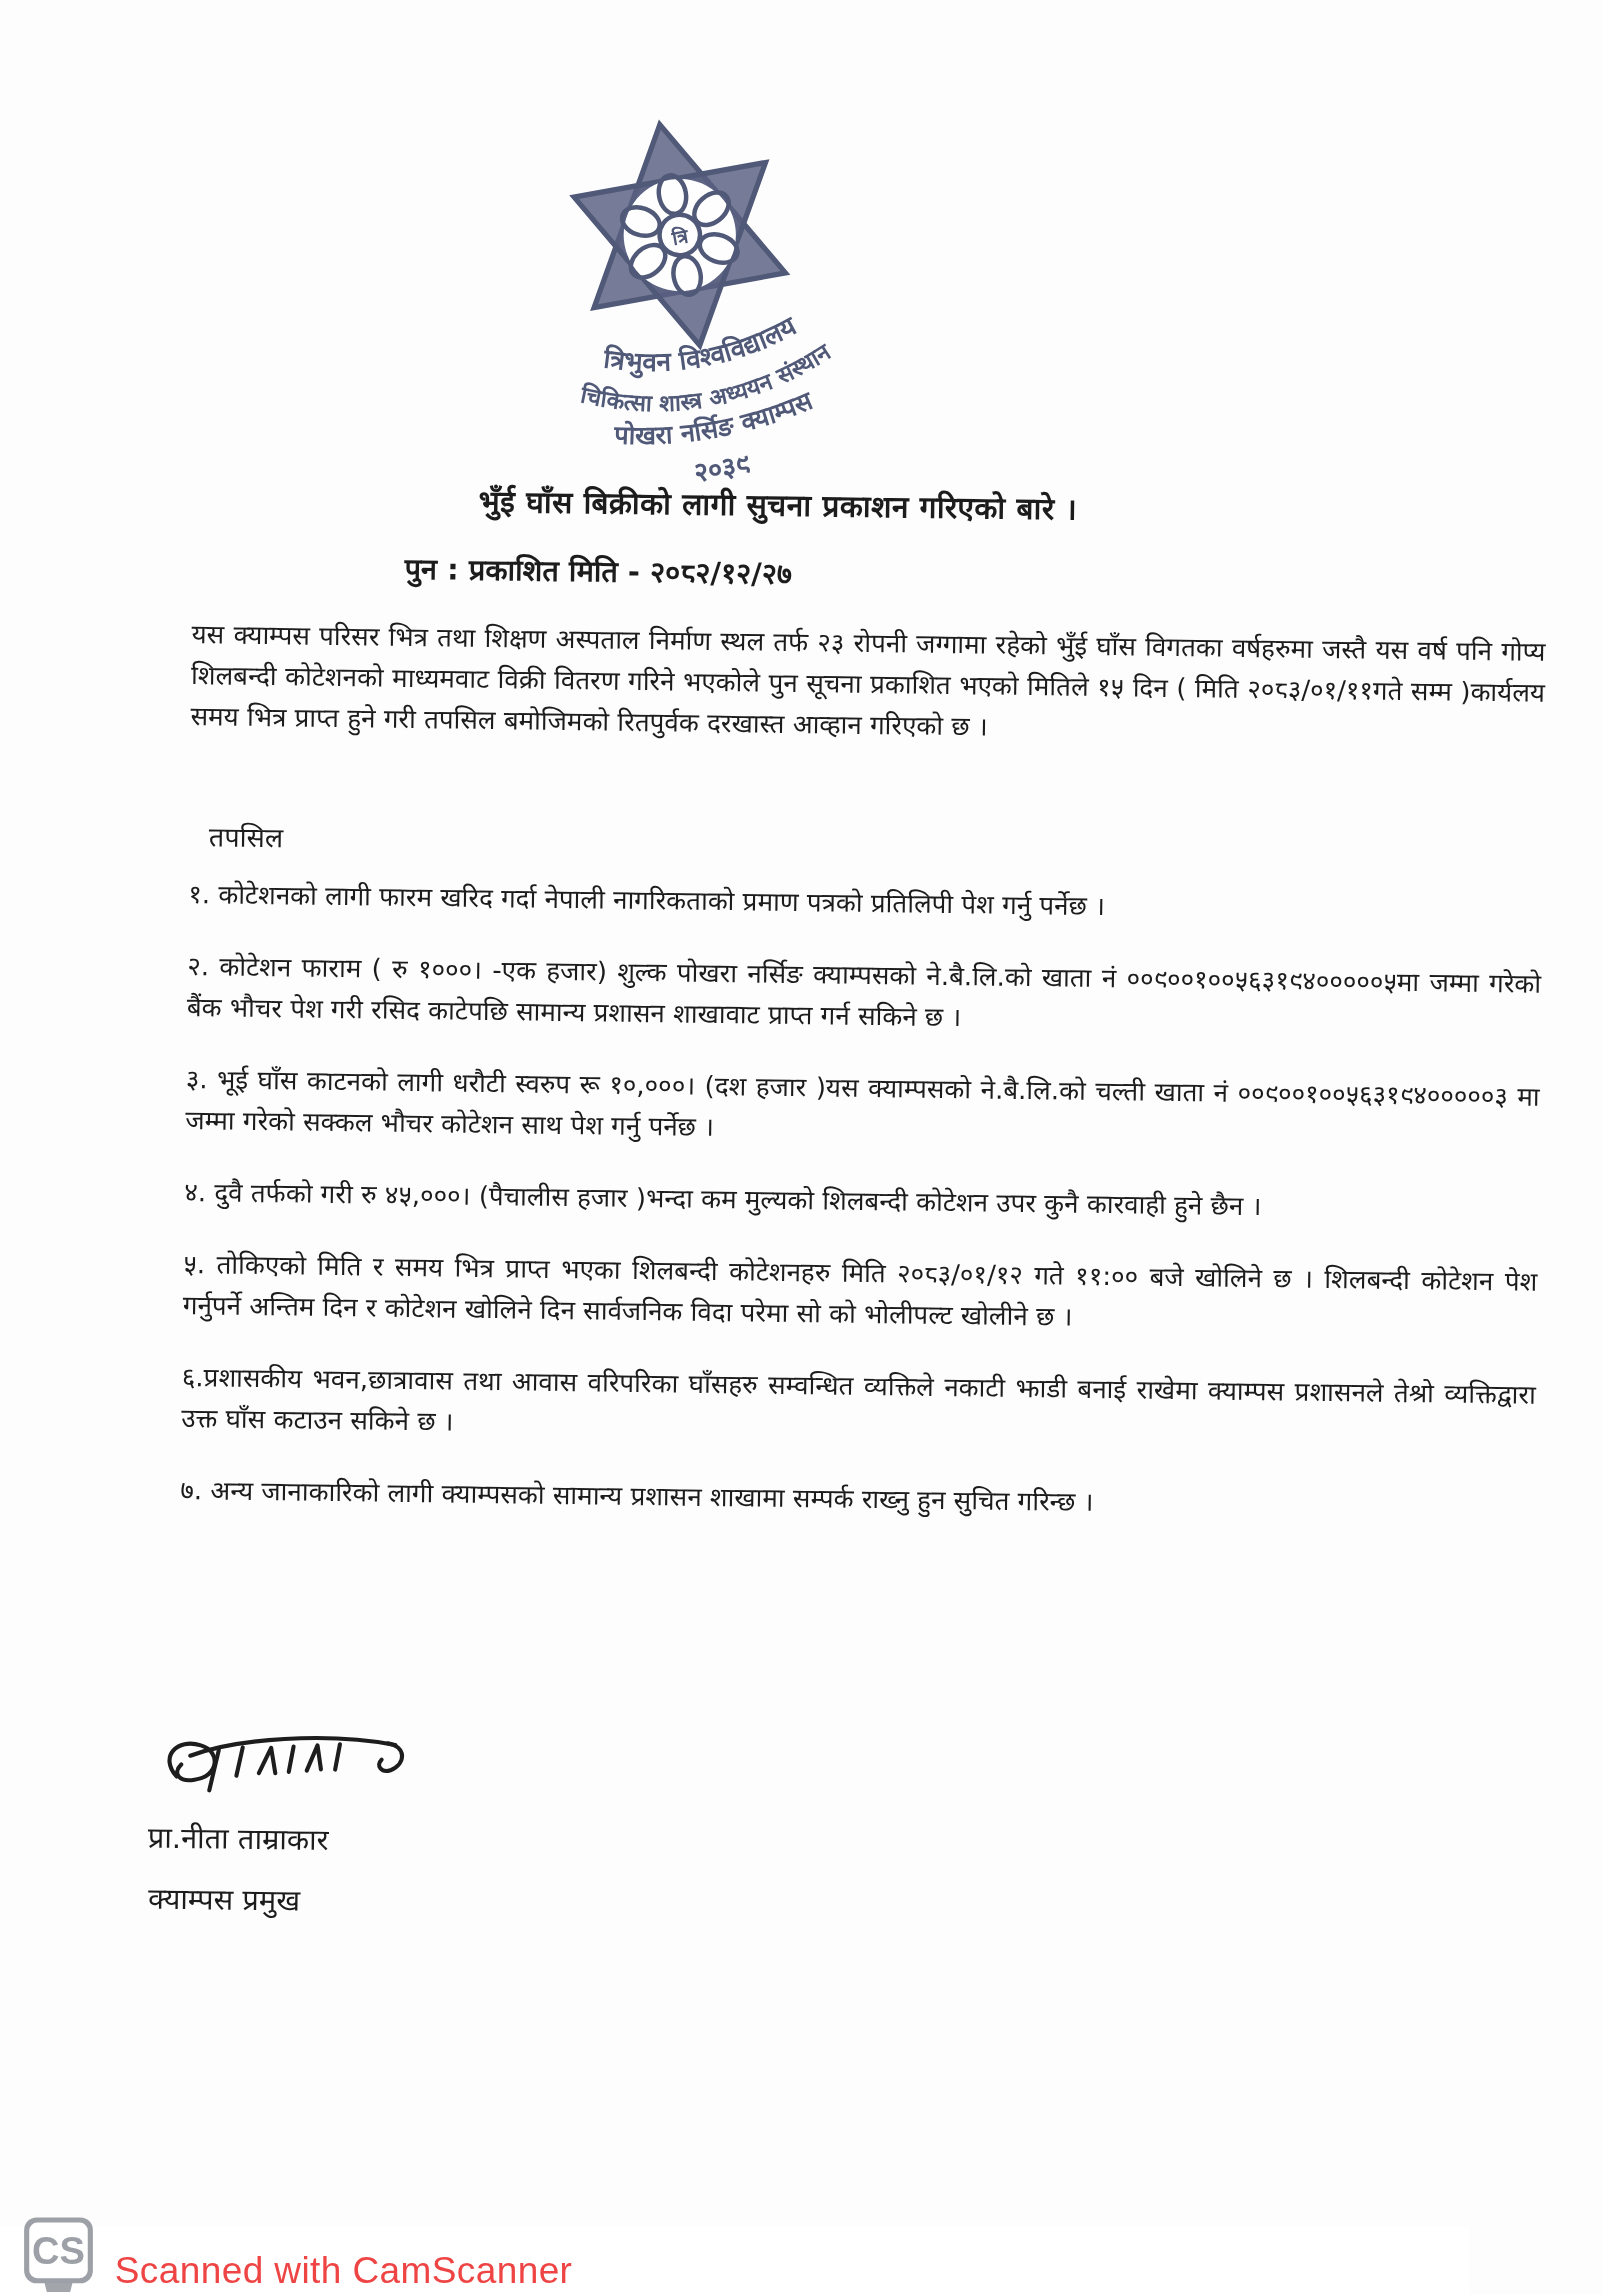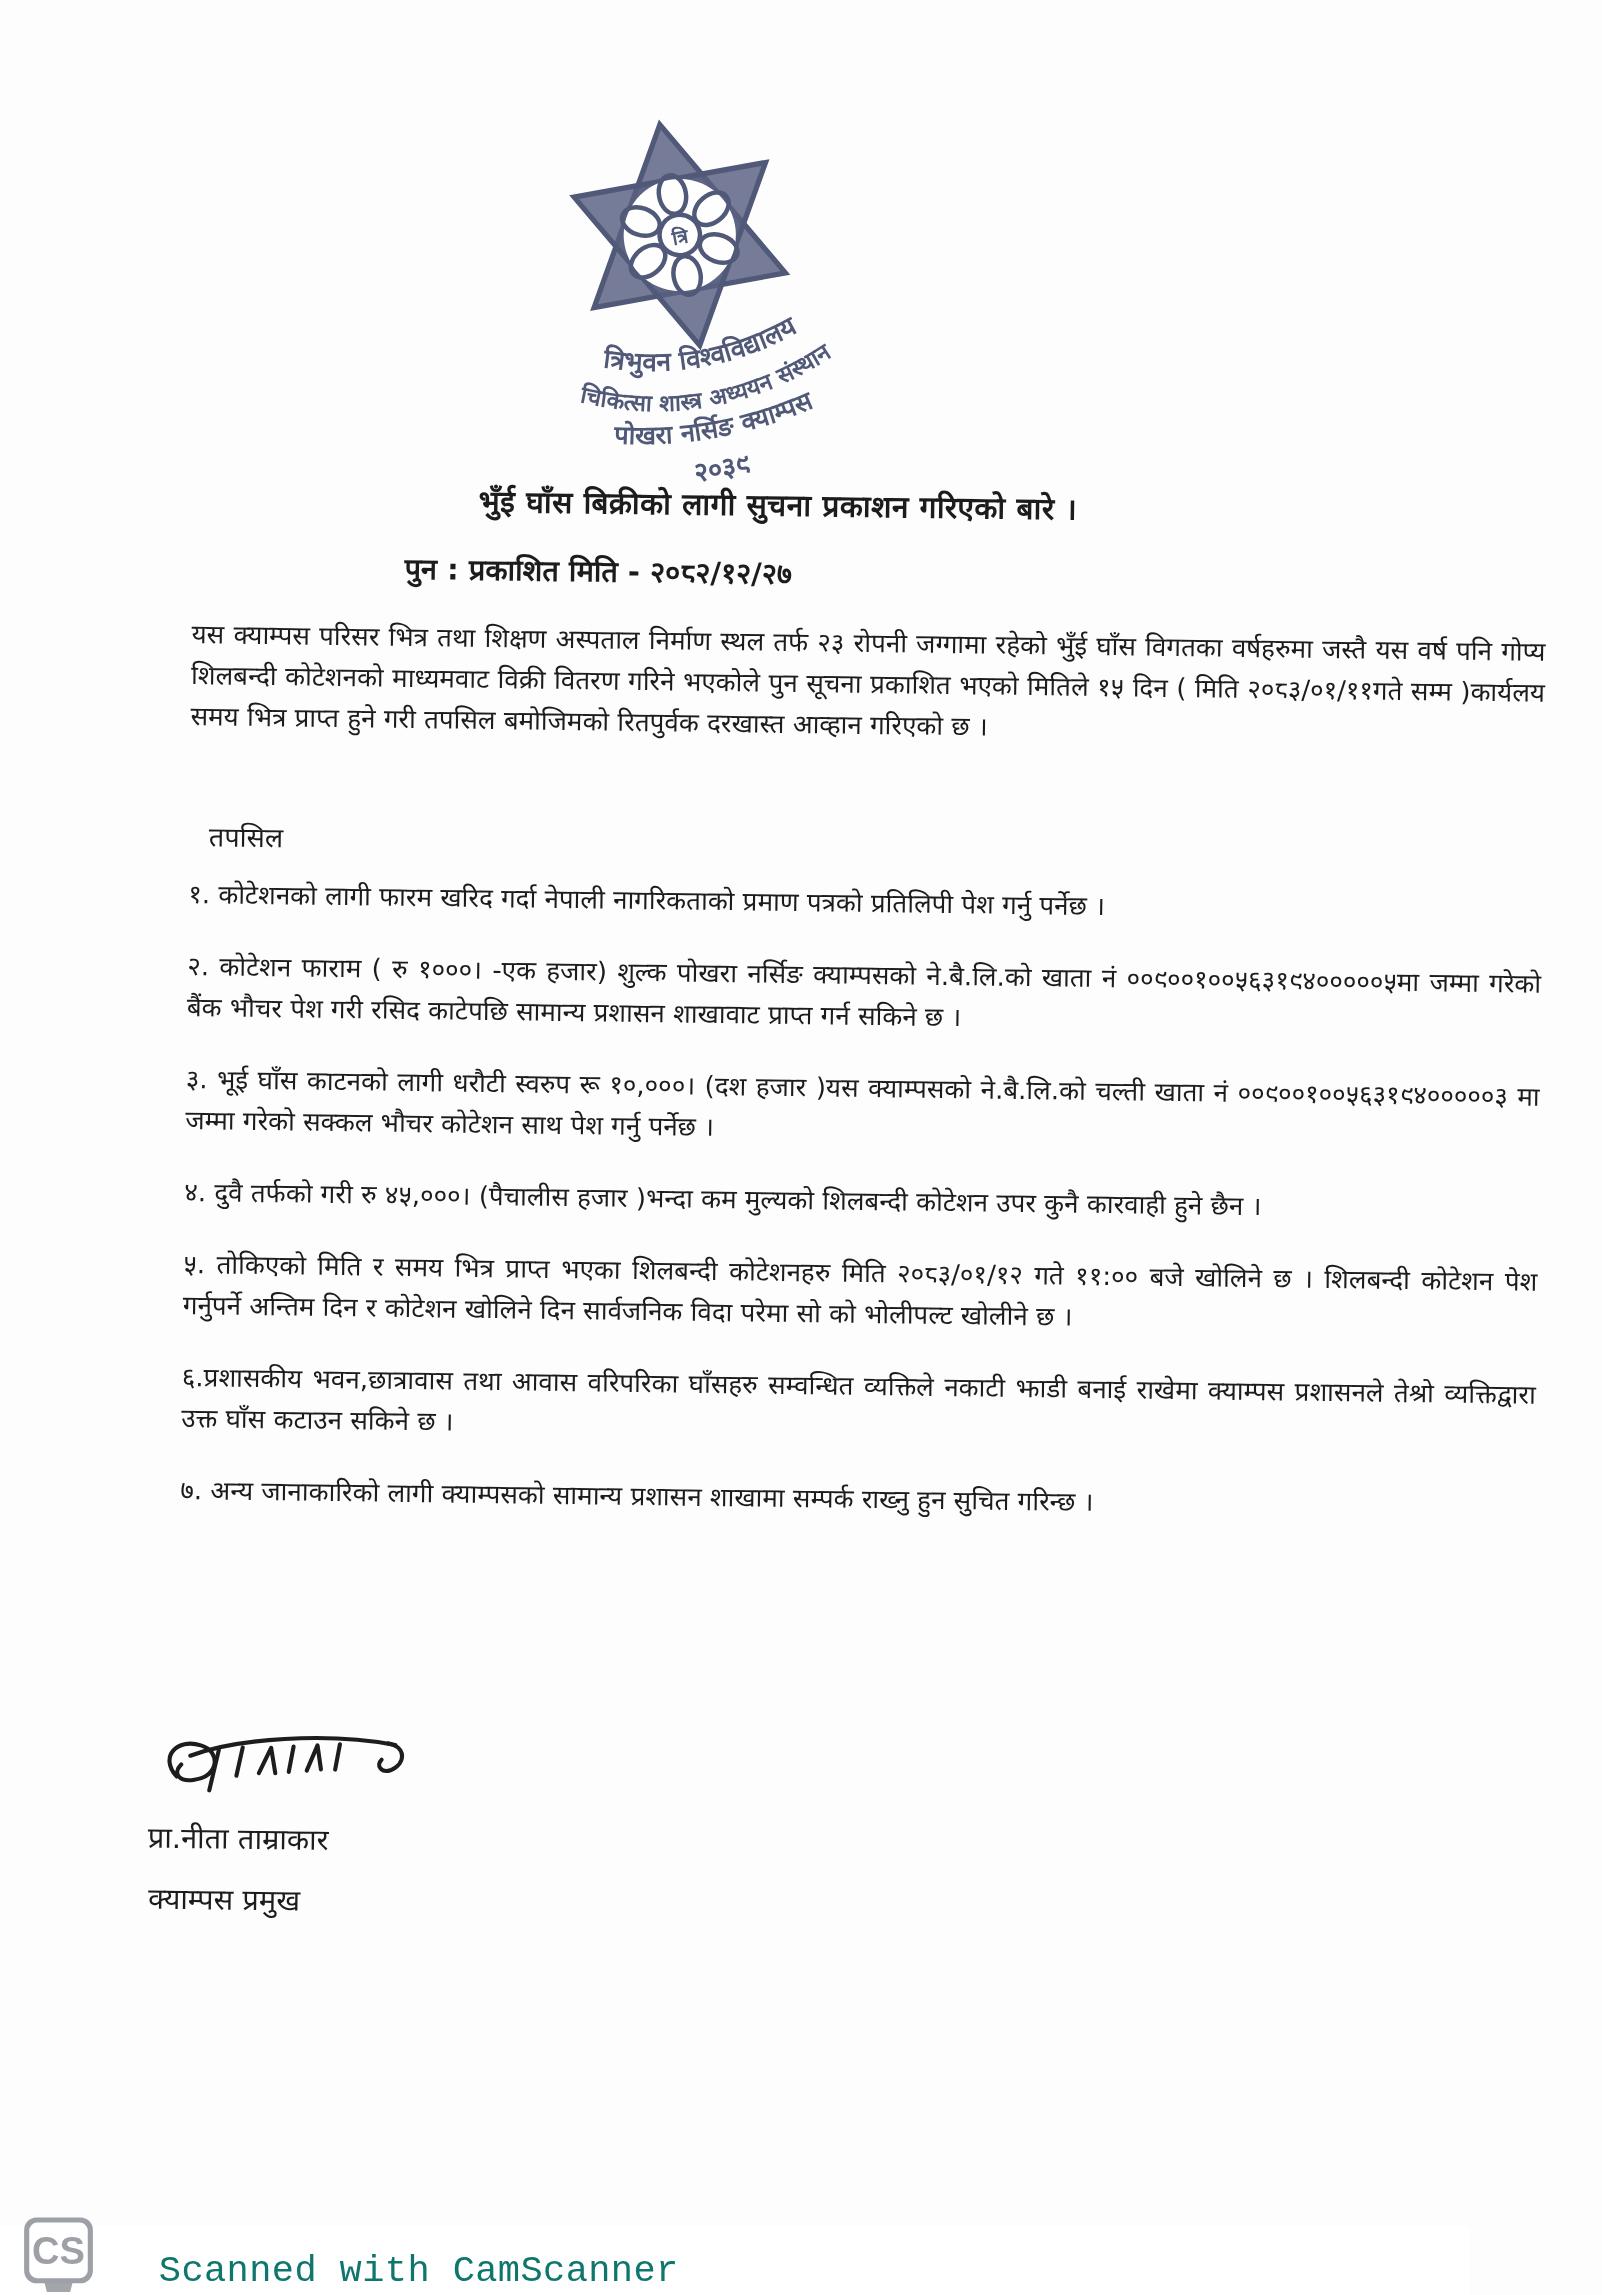--- a/index.html
+++ b/index.html
@@ -60,27 +60,27 @@
     font-size: 29px;
   }
   .sig-role {
     position: absolute; left: 173px; top: 1886px;
     font-size: 29px;
   }
   .footer {
     position: absolute; left: 0; bottom: 0;
     width: 1469px; height: 69px;
     background: #ffffff;
-    display: flex; align-items: center; gap: 44px;
+    display: flex; align-items: center;
   }
   .cs-icon { width: 79px; height: 79px; margin-left: 19.4px; margin-top: -10.5px; flex: 0 0 auto; }
   .footer-label {
     margin-left: 16.4px;
-    font-family: Liberation Mono, monospace;
-    font-size: 37px; color: #0f766e; letter-spacing: 0.4px; margin-top: 21px;
+    font-family: Liberation Sans, sans-serif;
+    font-size: 37px; color: #ef4444; letter-spacing: 0.4px; margin-top: 21px;
   }
 </style>
 </head>
 <body>
 
 <div class="page">
   <div class="content">
 
     <svg class="seal" viewBox="0 0 500 500" xmlns="http://www.w3.org/2000/svg">
       <g stroke="#434c6d" fill="none" stroke-width="7">

